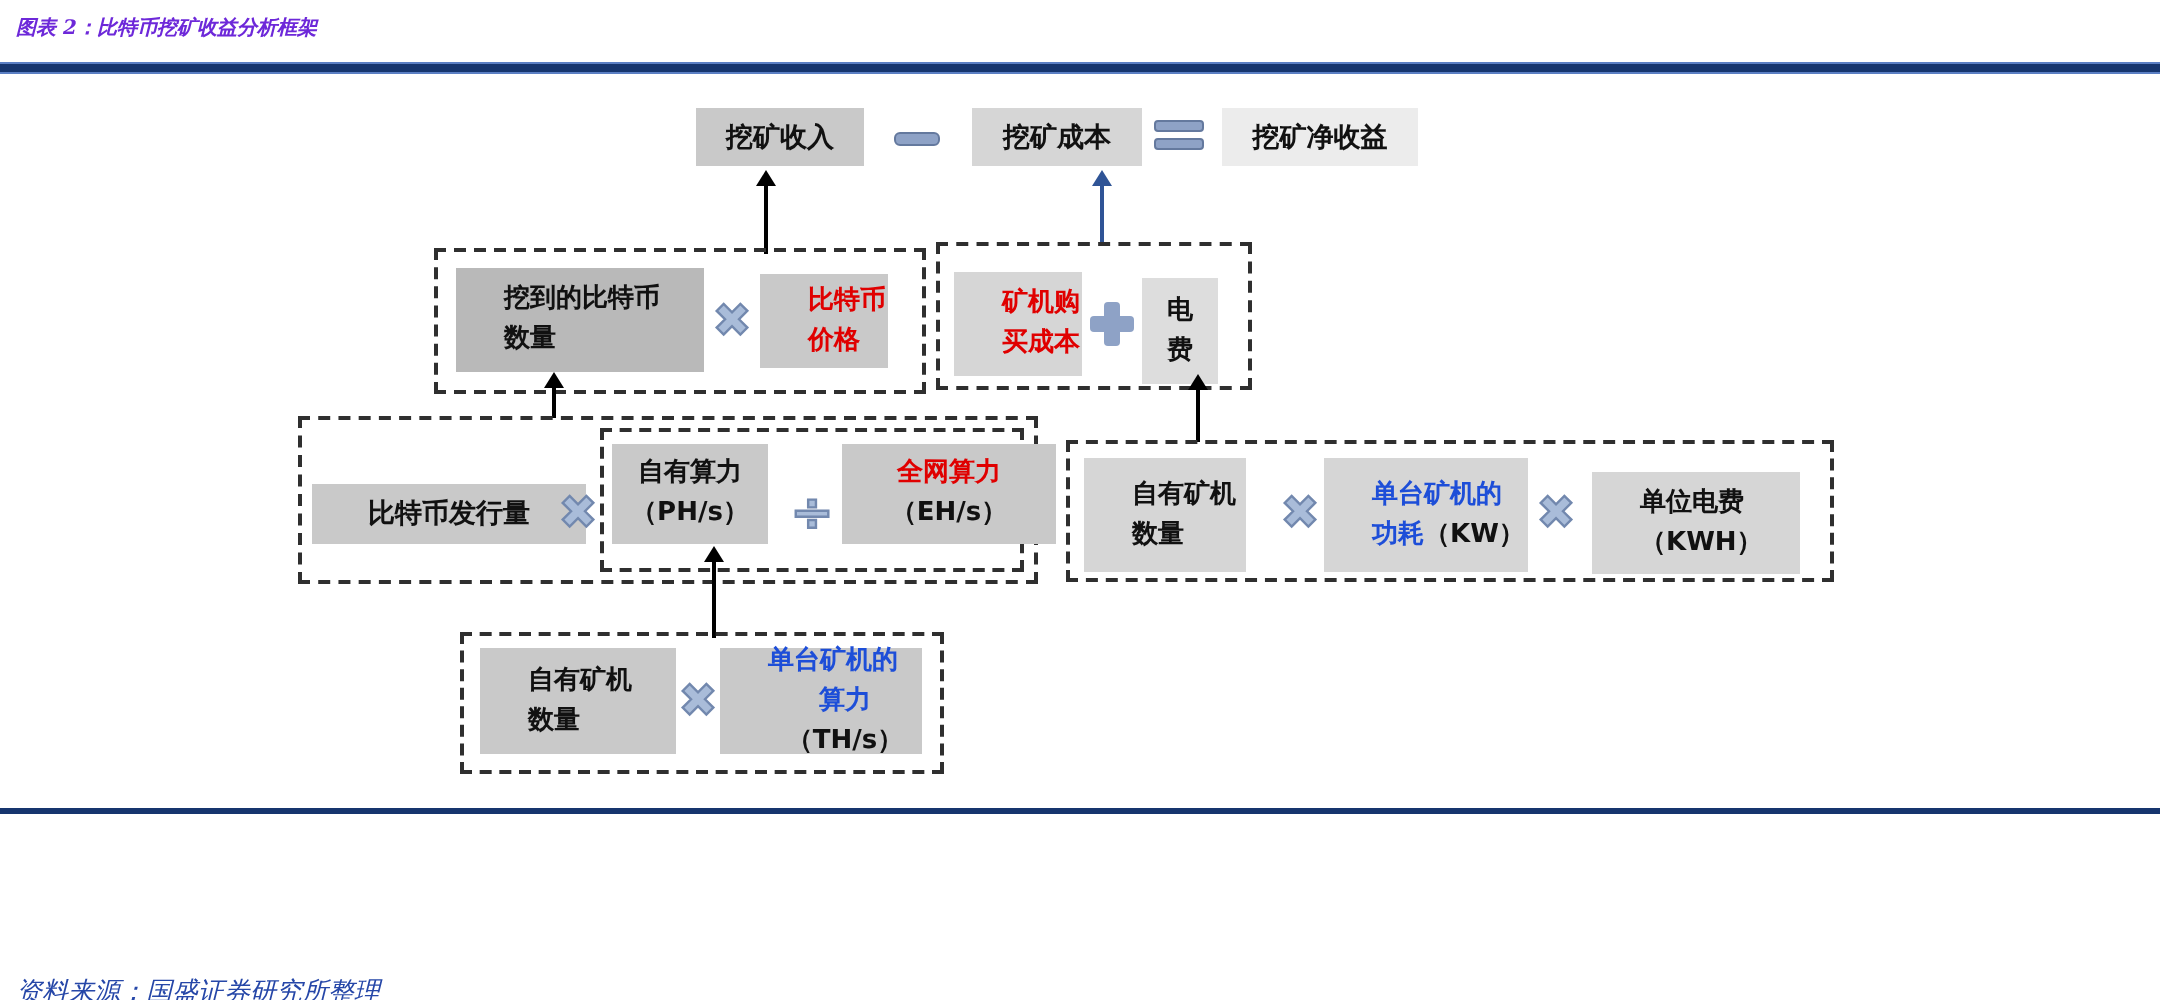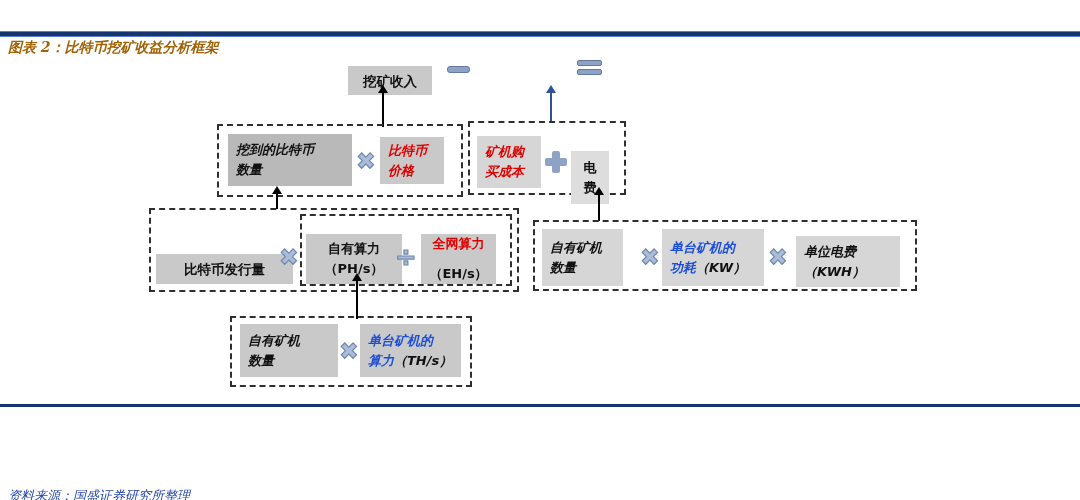--- a/index.html
+++ b/index.html
@@ -1,33 +1,33 @@
 <!DOCTYPE html>
 <html><head>
 <meta charset="utf-8">
 <style>
   * { margin:0; padding:0; box-sizing:border-box; }
   body { background:#ffffff; font-family:"DejaVu Sans", sans-serif; }
   #canvas { position:relative; width:1080px; height:500px; background:#ffffff; overflow:hidden; }
 
-  .title { position:absolute; left:8px; top:7px; font-size:14px; font-weight:700; font-style:italic;
-           color:#a16207; font-family:"DejaVu Serif", serif;margin-top:32px; }
+  .title { position:absolute; left:8px; top:7px; font-size:10px; font-weight:700; font-style:italic;
+           color:#6d28d9; font-family:"DejaVu Serif", serif; }
   .rule-top { position:absolute; left:0; top:31px; width:1080px; height:6px;
               border-top:1.5px solid #5b7fc4; border-bottom:1.5px solid #5b7fc4; background:#16356e; }
   .rule-bottom { position:absolute; left:0; top:404px; width:1080px; height:2.5px; background:#16356e; }
 
   .note { position:absolute; left:8px; top:409px; width:1066px; font-size:13px; font-style:italic;
           color:#2647a8; line-height:16.5px; font-family:"DejaVu Serif", serif; }
   .source { position:absolute; left:8px; top:468px; font-size:13px; font-style:italic;
             color:#2647a8; font-family:"DejaVu Serif", serif;margin-top:19px; }
 
   .box { position:absolute; display:flex; flex-direction:column; justify-content:center;
          font-size:13px; font-weight:700; color:#111; line-height:20px; }
-  .box.center { align-items:center; text-align:center;margin-top:12px; }
-  .box.left { padding-left:8px; align-items:flex-start; text-align:center;font-style:italic; }
+  .box.center { align-items:center; text-align:center; }
+  .box.left { padding-left:24px; align-items:flex-start; text-align:center; }
   .single { font-size:13.5px; }
   .red { color:#e00000; }
   .purple { color:#1d4ed8; }
 
   .g1 { background:#c9c9c9; }
   .g2 { background:#b9b9b9; }
   .g3 { background:#d6d6d6; }
   .g4 { background:#dddddd; }
   .g5 { background:#ececec; }
 
@@ -58,23 +58,29 @@
 
 <div id="canvas">
 
   <div class="title">图表 2：比特币挖矿收益分析框架</div>
   <div class="rule-top"></div>
 
   <div class="box center g1 single" style="left:348px; top:54px; width:84px; height:29px;">
     <span>挖矿收入</span>
   </div>
   <div class="minus" style="left:447px; top:66px;"></div>
+  <div class="box center g3 single" style="left:486px; top:54px; width:85px; height:29px;">
+    <span>挖矿成本</span>
+  </div>
   <div class="equals" style="left:577px; top:60px;">
     <div class="bar"></div>
     <div class="bar"></div>
+  </div>
+  <div class="box center g5 single" style="left:611px; top:54px; width:98px; height:29px;">
+    <span>挖矿净收益</span>
   </div>
 
   <div class="arrow" style="left:378px; top:85px; height:42px;">
     <div class="head"></div>
       <div class="shaft"></div>
   </div>
   <div class="arrow blue" style="left:546px; top:85px; height:37px;">
     <div class="head"></div>
       <div class="shaft"></div>
   </div>
@@ -112,26 +118,26 @@
     <div class="head"></div>
       <div class="shaft"></div>
   </div>
 
   <div class="dashed" style="left:149px; top:208px; width:370px; height:84px;"></div>
   <div class="dashed" style="left:300px; top:214px; width:212px; height:72px;"></div>
   <div class="box center g1 single" style="left:156px; top:242px; width:137px; height:30px;">
     <span>比特币发行量</span>
   </div>
   <div class="op" style="left:277px; top:245px;">✖</div>
-  <div class="box center g1" style="left:306px; top:222px; width:96px; height:50px;">
+  <div class="box center g1" style="left:306px; top:222px; width:78px; height:50px;">
     <span>自有算力</span>
     <span>（PH/s）</span>
   </div>
   <div class="op divide" style="left:394px; top:245px;">÷</div>
-  <div class="box center g1" style="left:421px; top:222px; width:75px; height:50px;justify-content:space-between;">
+  <div class="box center g1" style="left:421px; top:222px; width:107px; height:50px;">
     <span class="red">全网算力</span>
     <span>（EH/s）</span>
   </div>
 
   <div class="dashed" style="left:533px; top:220px; width:384px; height:71px;"></div>
   <div class="box left g3" style="left:542px; top:229px; width:81px; height:57px;">
     <span>自有矿机</span>
     <span>数量</span>
   </div>
   <div class="op" style="left:638px; top:245px;">✖</div>

